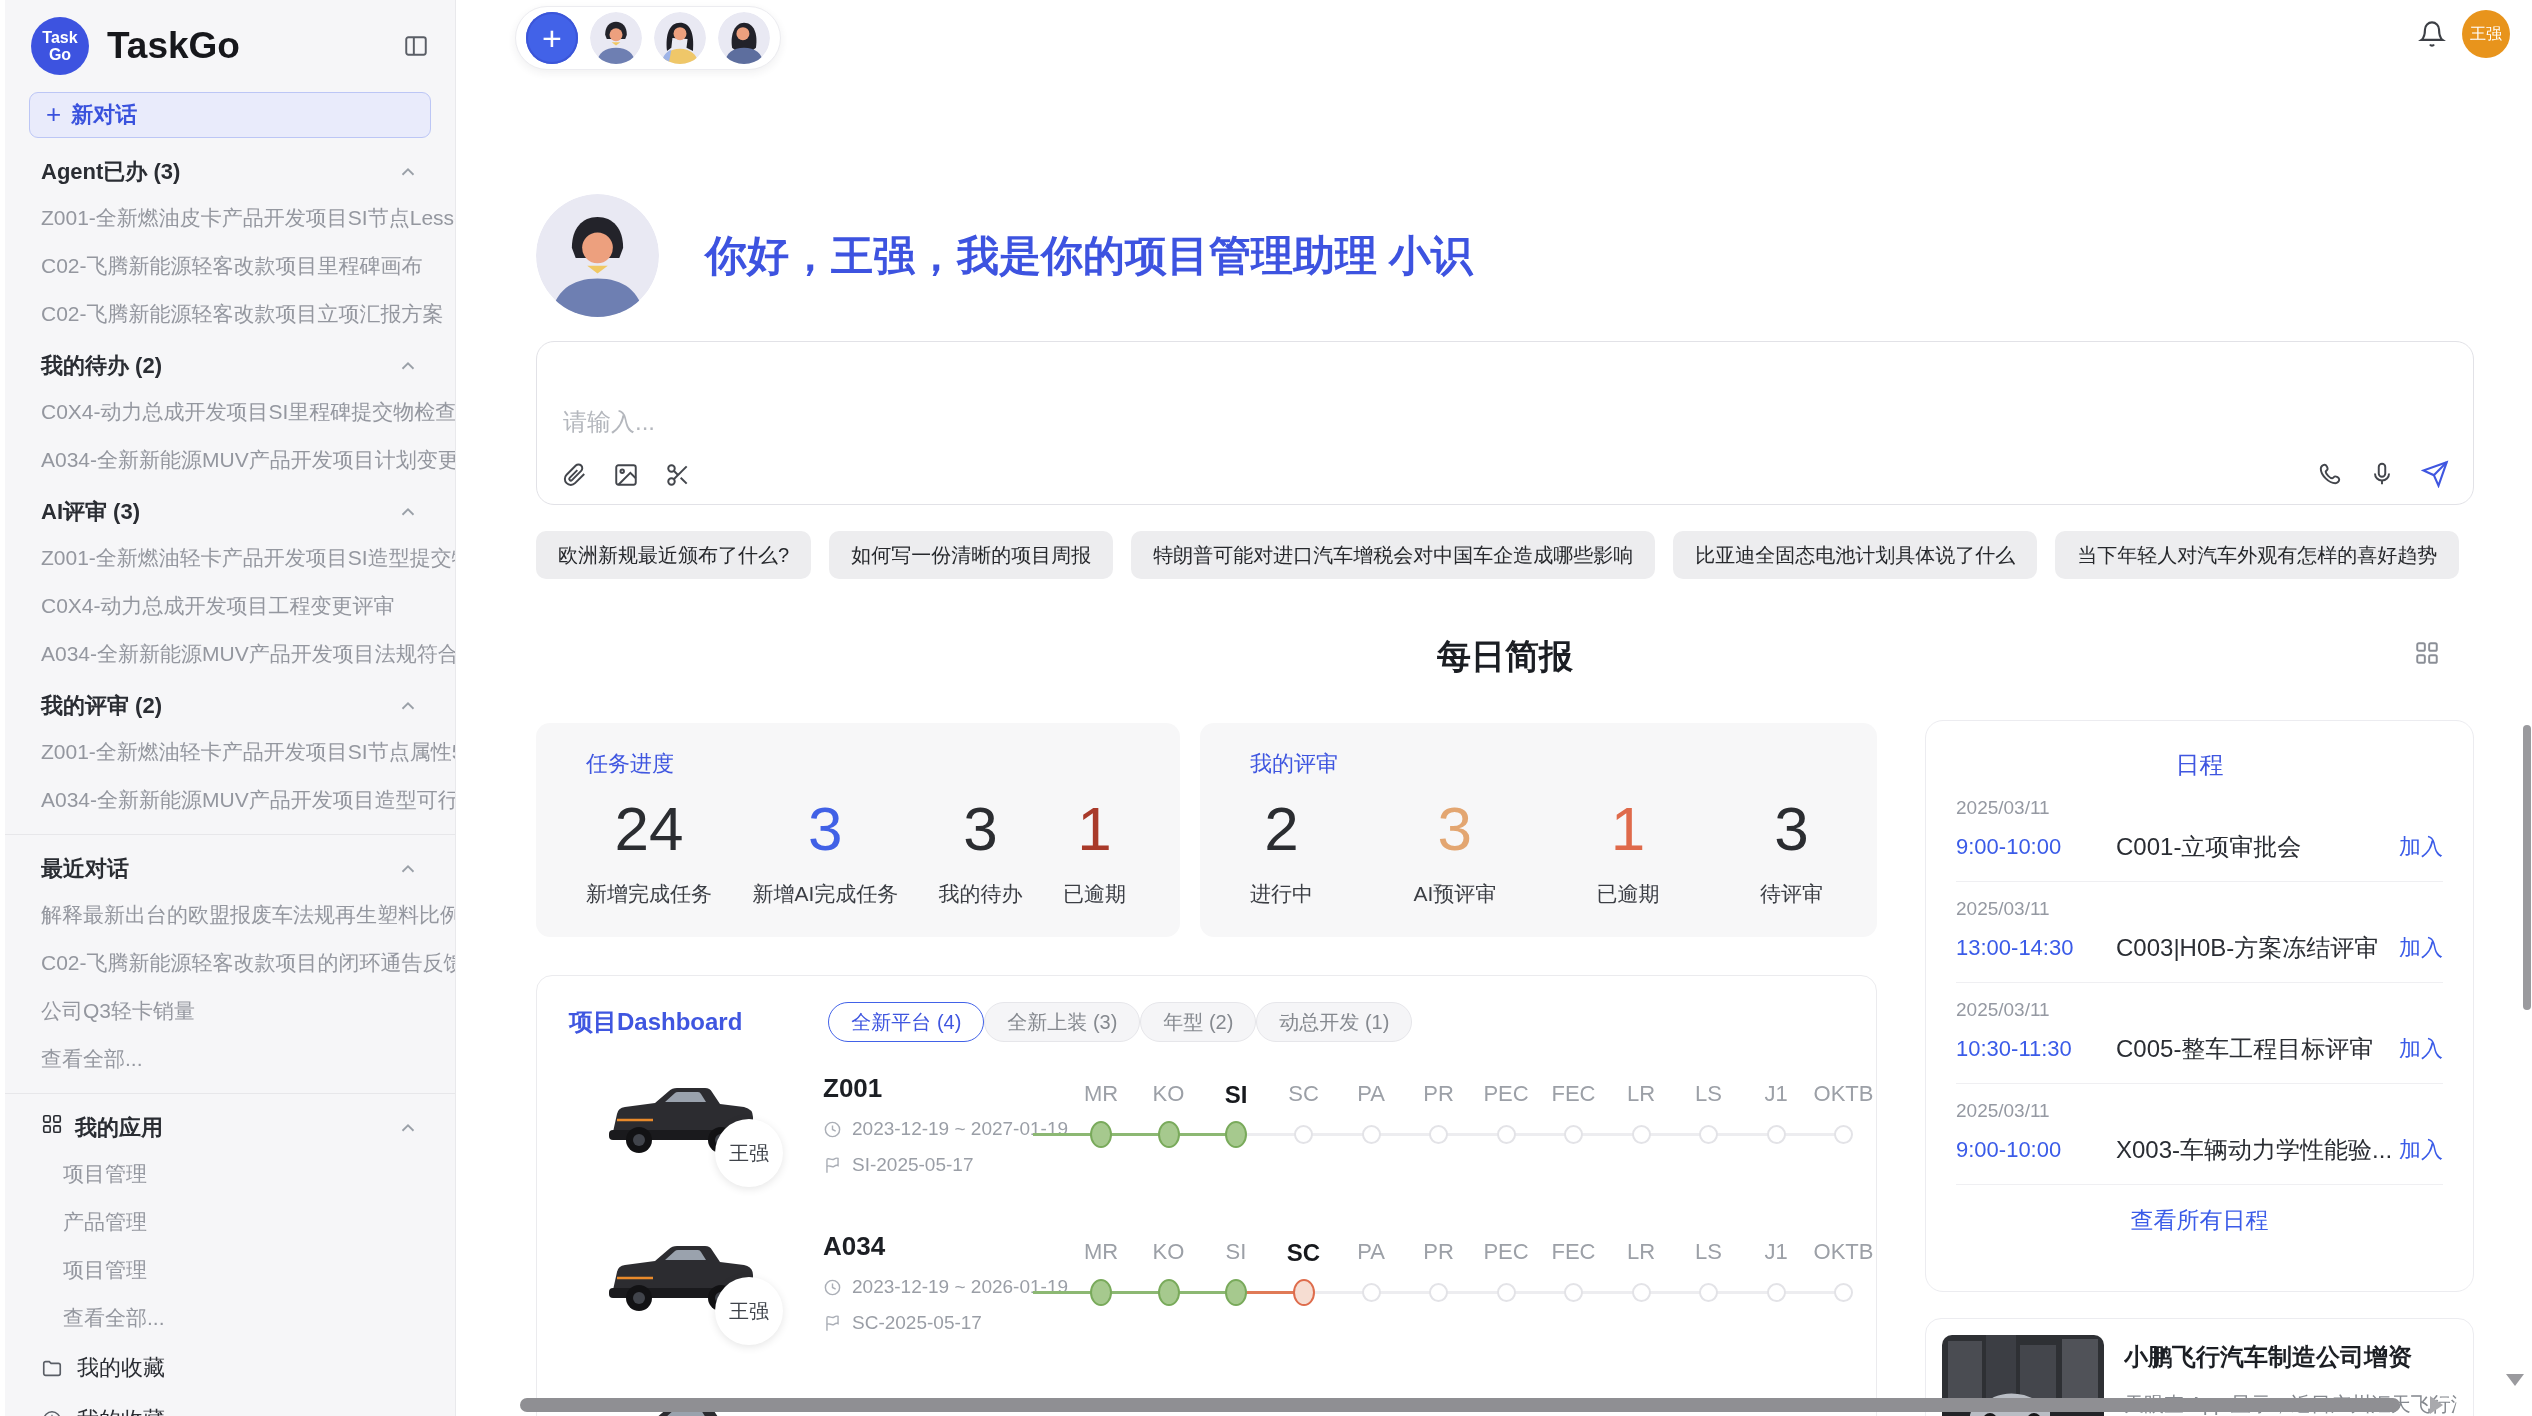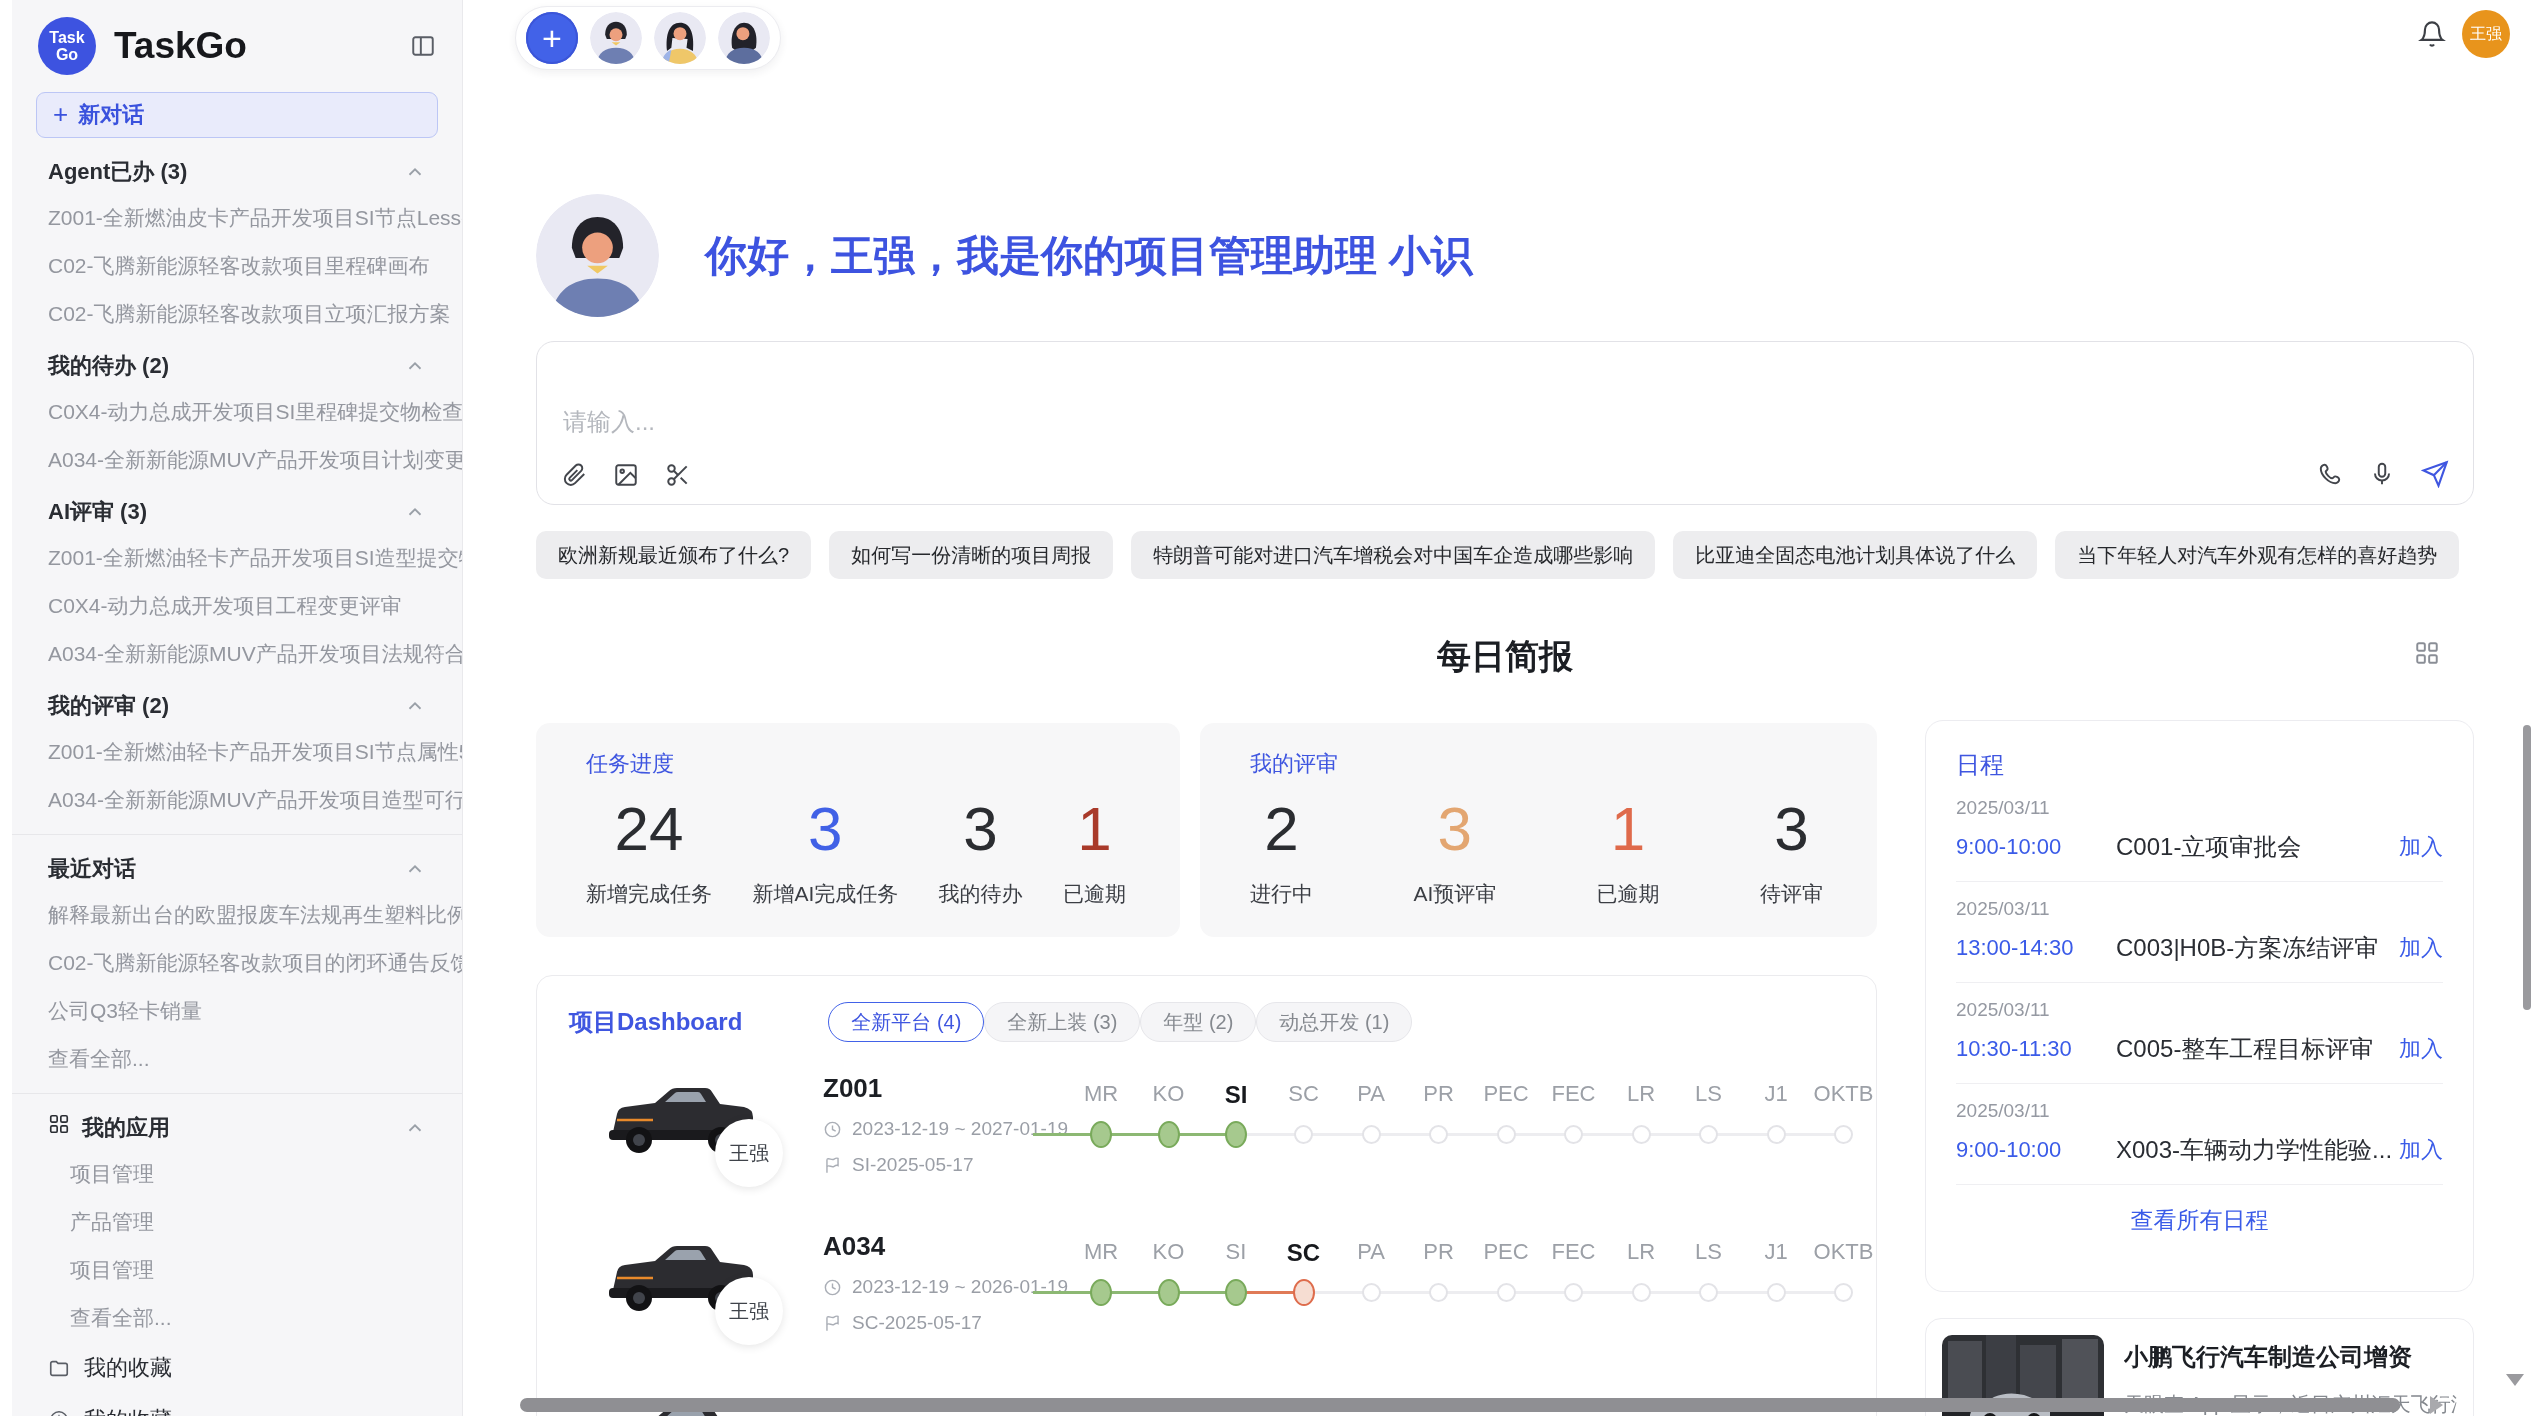--- a/index.html
+++ b/index.html
@@ -1,20 +1,20 @@
 <!DOCTYPE html>
 <html><head>
 <meta charset="utf-8">
 <style>
   html,body{margin:0;padding:0;}
   body{width:2532px;height:1416px;position:relative;overflow:hidden;background:#fff;
        font-family:"Liberation Sans","DejaVu Sans",sans-serif;color:#26282c;}
   svg{display:block;}
   
-  .sidebar{position:absolute;left:12px;top:0;width:451px;height:1416px;background:#f6f6f8;
+  .sidebar{position:absolute;left:5px;top:0;width:451px;height:1416px;background:#f6f6f8;
            border-right:1px solid #e9e9ec;box-sizing:border-box;overflow:hidden;}
   .side-logo{display:flex;align-items:center;height:92px;padding:0 26px;}
   .logo-circle{width:58px;height:58px;border-radius:50%;background:#3d53e0;color:#fff;display:flex;
                flex-direction:column;align-items:center;justify-content:center;font-size:16px;line-height:17px;font-weight:700;}
   .logo-title{font-size:37px;font-weight:700;color:#17181c;margin-left:18px;flex:1;}
   .collapse-btn{color:#5a5e66;cursor:pointer;}
   .new-chat{margin:0 24px 6px 24px;height:44px;border:1px solid #bcc6f5;background:#e9ebfb;border-radius:9px;
             display:flex;align-items:center;padding:0 16px;color:#3a52dd;font-size:22px;font-weight:600;cursor:pointer;}
   .new-chat .plus{font-size:26px;font-weight:400;margin-right:10px;margin-top:-2px;}
   .side-sec-header{display:flex;align-items:center;justify-content:space-between;
@@ -89,21 +89,21 @@
   .seg.g{background:#8cb873;}
   .seg.r{background:#e07a57;}
   .seg.n{background:#ededf0;}
   .dot{position:absolute;box-sizing:border-box;border-radius:50%;}
   .dot.done{width:22px;height:27px;background:#a6c98e;border:2px solid #79aa5b;top:40px;}
   .dot.pending{width:19px;height:19px;background:#fff;border:2px solid #e3e3e7;top:44px;}
   .dot.overdue{width:22px;height:27px;background:#f6ddd2;border:2px solid #de6c4c;top:40px;}
   
   .sched-card{position:absolute;left:1925px;top:720px;width:549px;height:572px;border:1px solid #ececf0;
               border-radius:18px;box-sizing:border-box;background:#fff;padding:28px 30px 0 30px;}
-  .sched-title{text-align:left;font-size:24px;color:#3f56e0;}
+  .sched-title{text-align:center;font-size:24px;color:#3f56e0;}
   .event{padding:16px 0 18px 0;border-bottom:1px solid #efeff2;}
   .ev-date{font-size:19px;color:#9599a2;}
   .ev-row{display:flex;align-items:center;margin-top:12px;}
   .ev-time{font-size:22px;color:#3a5be8;width:150px;}
   .ev-name{font-size:24px;color:#2a2d33;flex:1;margin-left:10px;white-space:nowrap;overflow:hidden;}
   .ev-join{font-size:22px;color:#3a5be8;cursor:pointer;}
   .sched-all{text-align:center;font-size:23px;color:#3a5be8;padding:20px 0;cursor:pointer;}
   
   .news-card{position:absolute;left:1925px;top:1318px;width:549px;height:130px;border:1px solid #ececf0;
              border-radius:16px;box-sizing:border-box;background:#fff;padding:16px;display:flex;gap:20px;}

